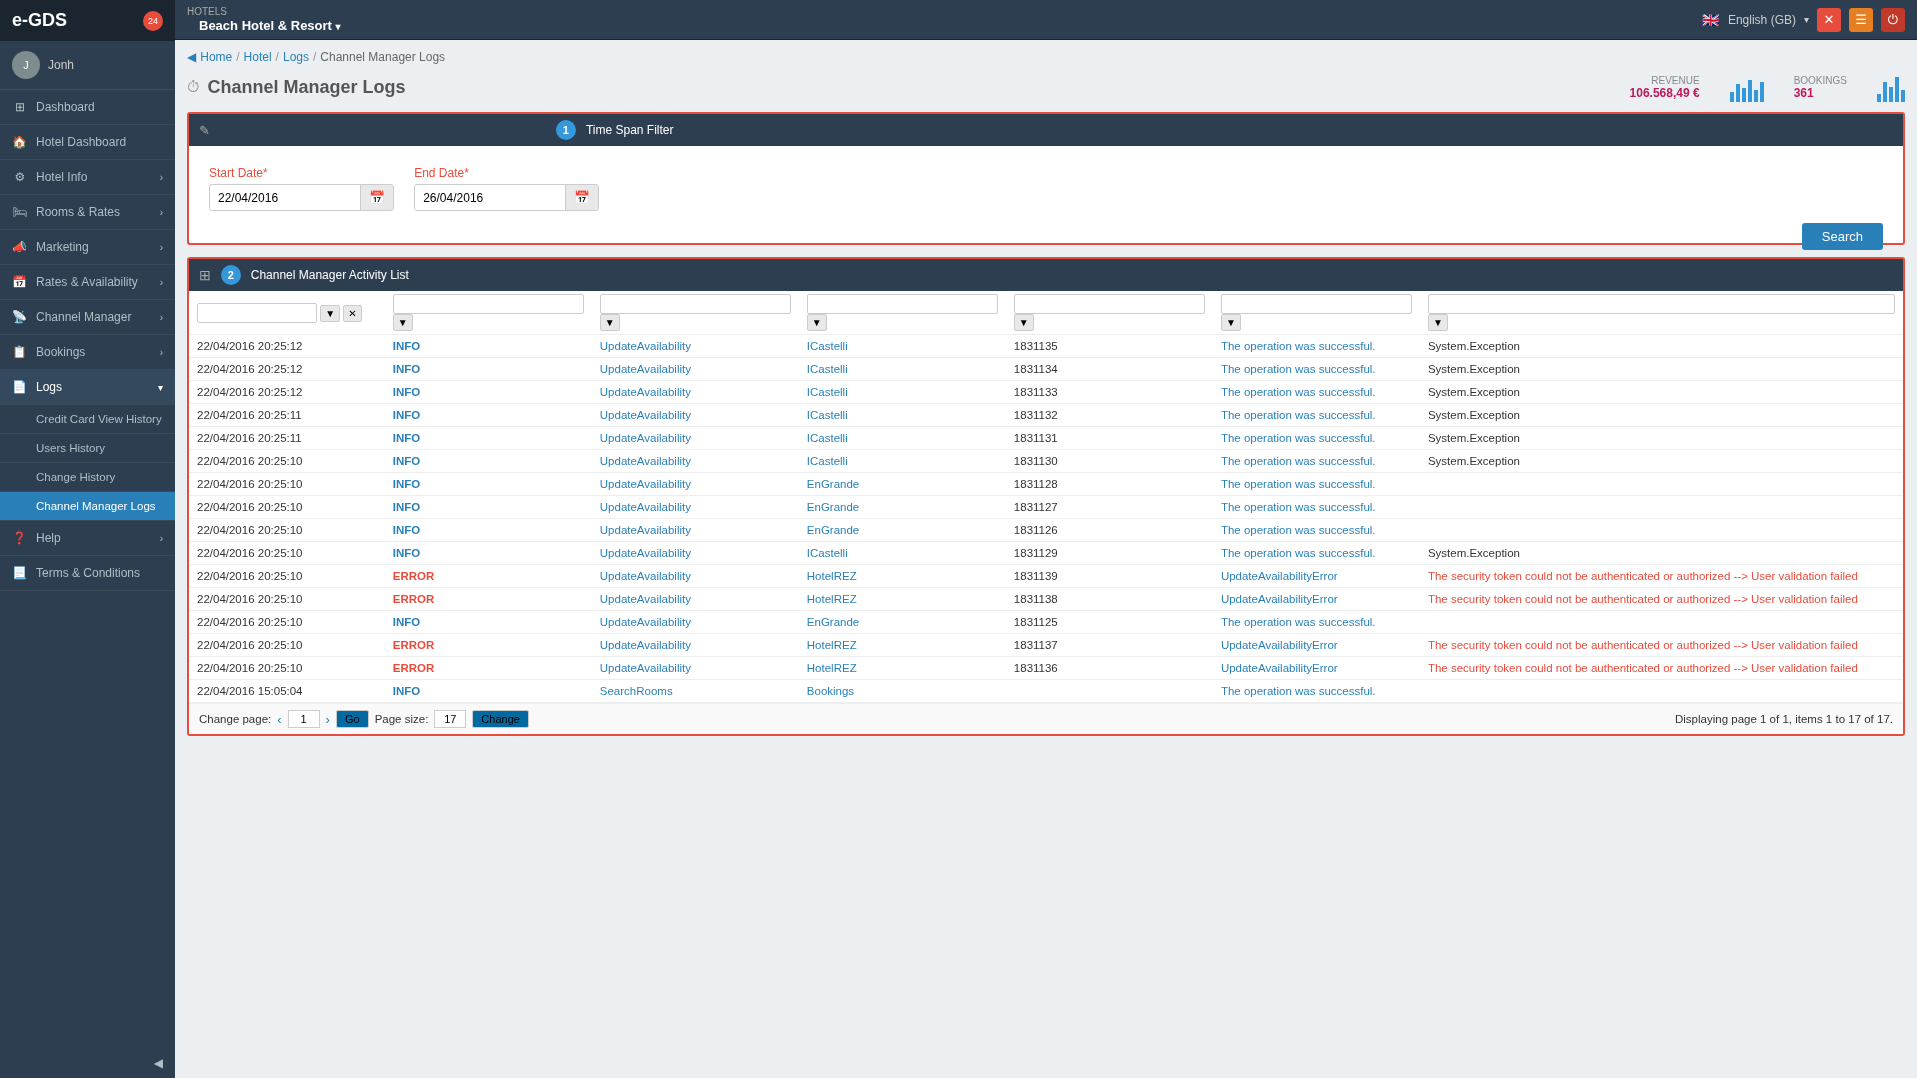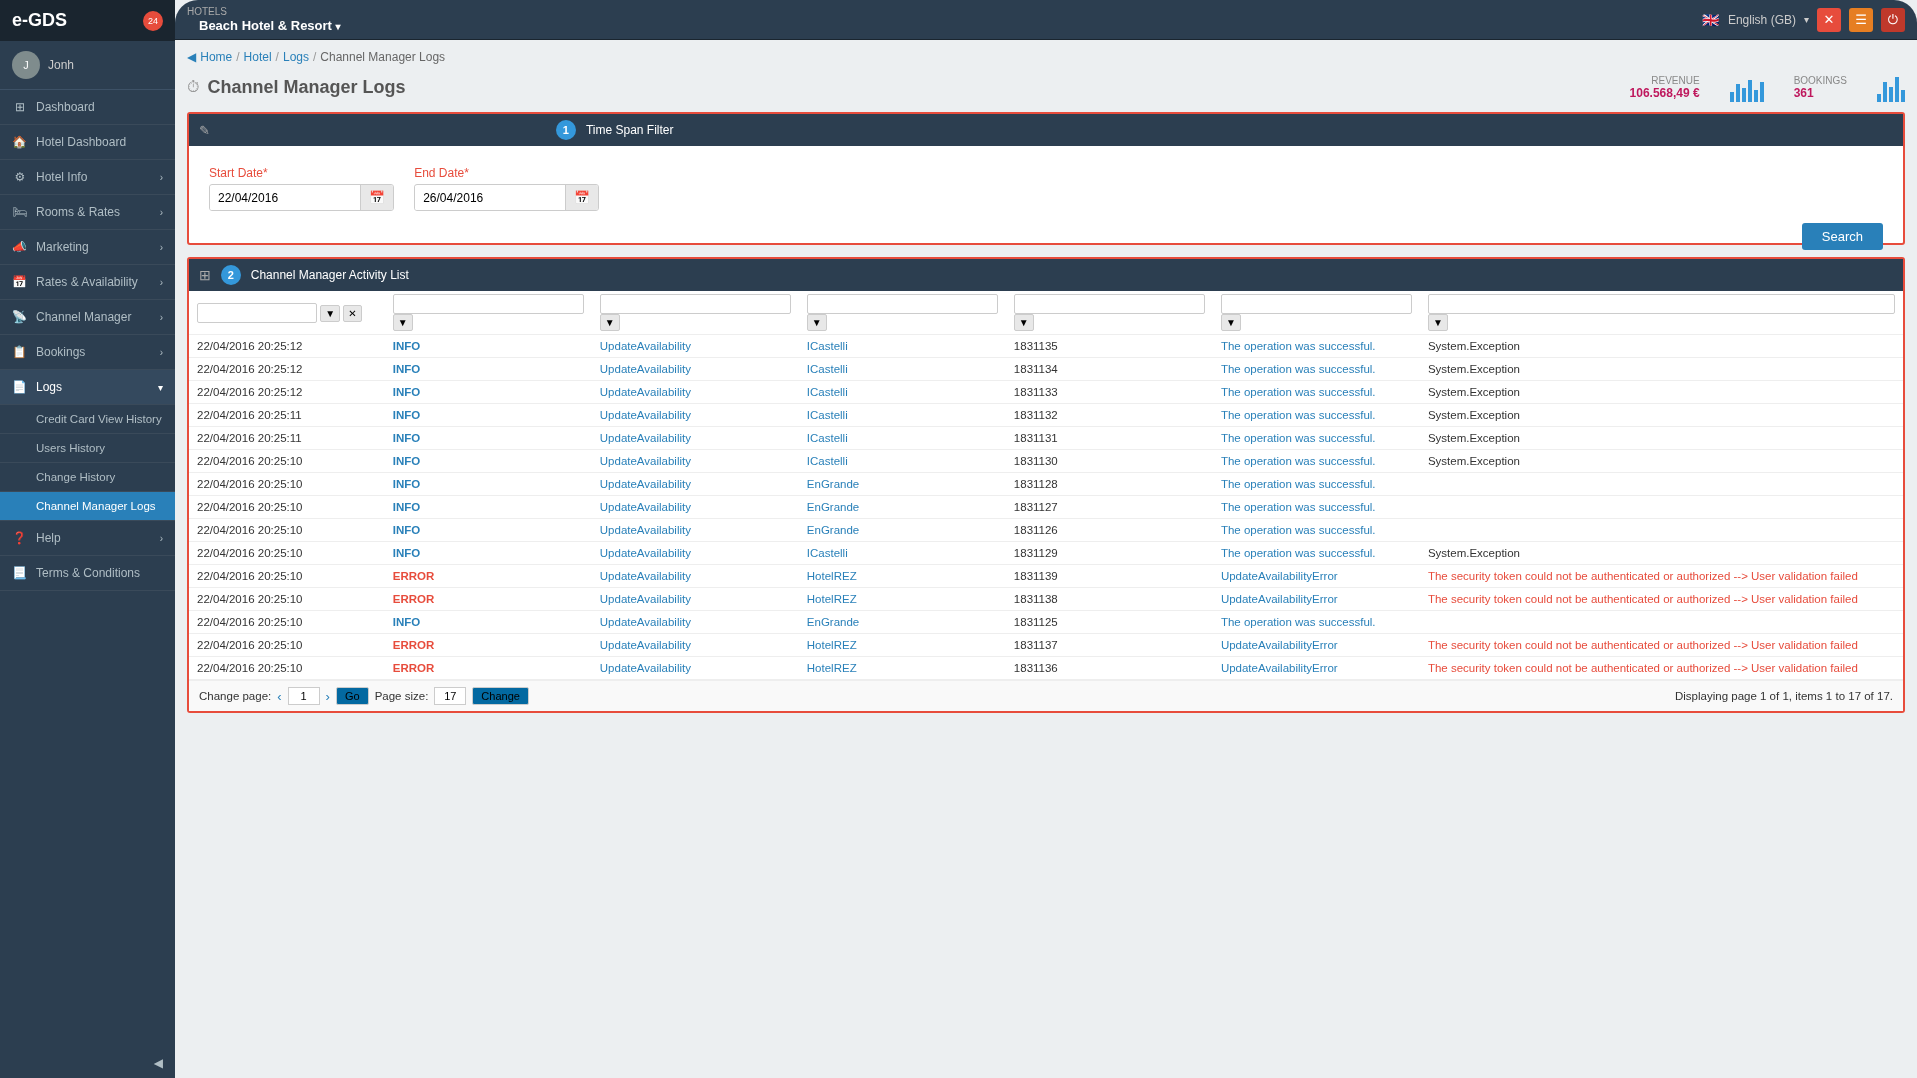--- a/index.html
+++ b/index.html
@@ -70,21 +70,20 @@
       color: #b0bec5;
       text-align: right;
     }
 
     
     #main {
       flex: 1;
       display: flex;
       flex-direction: column;
       overflow: hidden;
-      border-radius: 23px;
     }
 
     
     #topbar {
       background: #2c3e50;
       color: #fff;
       display: flex;
       align-items: center;
       padding: 0 12px;
       height: 40px;
@@ -598,20 +597,29 @@
     </tr>
               <tr>
       <td>22/04/2016 20:25:10</td>
       <td><span class="level-error">ERROR</span></td>
       <td><a class="type-link" href="#">UpdateAvailability</a></td>
       <td><span class="extran-link">HotelREZ</span></td>
       <td>1831136</td>
       <td><span class="short-msg">UpdateAvailabilityError</span></td>
       <td><span class="long-msg-error">The security token could not be authenticated or authorized --&gt; User validation failed</span></td>
     </tr>
+              <tr>
+      <td>22/04/2016 15:05:04</td>
+      <td><span class="level-info">INFO</span></td>
+      <td><a class="type-link" href="#">SearchRooms</a></td>
+      <td><span class="extran-link">Bookings</span></td>
+      <td></td>
+      <td><span class="short-msg">The operation was successful.</span></td>
+      <td><span class=""></span></td>
+    </tr>
             </tbody>
         </table>
       </div>
 
       <div class="pagination-bar">
         <div class="page-controls">
           <span>Change page:</span>
           <button class="page-btn">‹</button>
           <input class="page-input" type="text" value="1" style="">
           <button class="page-btn">›</button>

